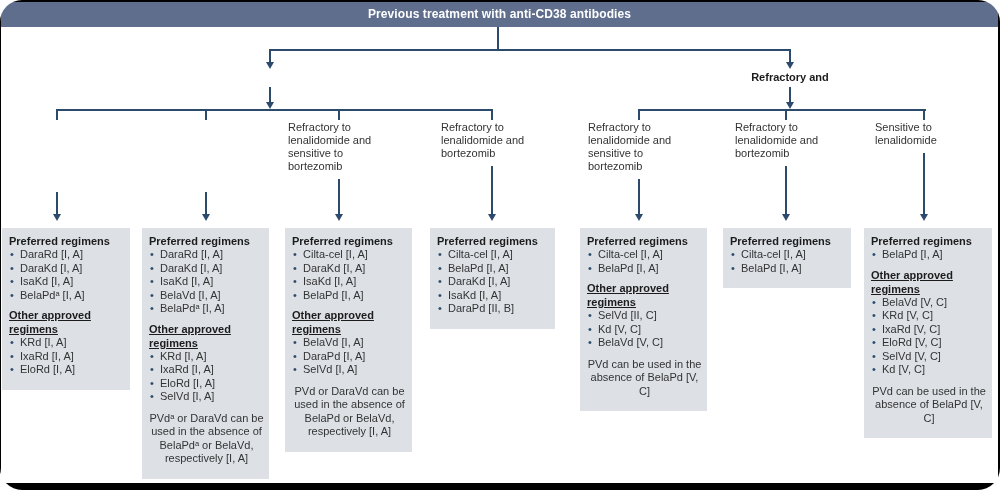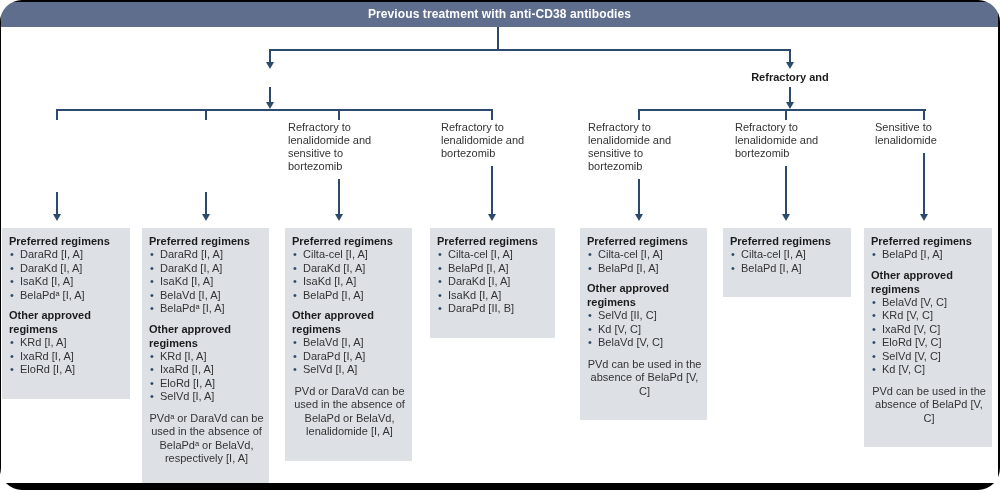--- a/index.html
+++ b/index.html
@@ -38,26 +38,26 @@
   }
 
   .cond {
     position:absolute; top:121px;
     font-size:11px; line-height:13px; color:var(--text-body,#333333);
   }
 
   .box {
     position:absolute; top:228px;
     background:var(--box-bg,#dde1e6);
-    padding:6px 5px 22px 7px;
+    padding:6px 5px 13px 7px;
     font-size:11px; line-height:13.5px; color:var(--text-body,#333333);
     box-sizing:border-box;
   }
   .bh { font-weight:bold; color:var(--text-dark,#1c1c1c); line-height:14px; }
-  .bh.mt { margin-top:6px; }
+  .bh.mt { margin-top:6px;text-decoration:underline; }
   .item { position:relative; padding-left:11px; }
   .item::before {
     content:"\2022"; position:absolute; left:1px; top:0;
     color:var(--line,#2c4a6c); font-size:11px;
   }
   .note { margin-top:8px;text-align:center; }
 </style>
 </head>
 <body>
 
@@ -141,21 +141,21 @@
   <div class="box" style="left:285px;width:127px">
     <div class="bh">Preferred regimens</div>
     <div class="item">Cilta-cel [I, A]</div>
     <div class="item">DaraKd [I, A]</div>
     <div class="item">IsaKd [I, A]</div>
     <div class="item">BelaPd [I, A]</div>
     <div class="bh mt">Other approved regimens</div>
     <div class="item">BelaVd [I, A]</div>
     <div class="item">DaraPd [I, A]</div>
     <div class="item">SelVd [I, A]</div>
-    <div class="note">PVd or DaraVd can be used in the absence of BelaPd or BelaVd, lenalidomide [I, A]</div>
+    <div class="note">PVd or DaraVd can be used in the absence of BelaPd or BelaVd, respectively [I, A]</div>
   </div>
 
   <div class="box" style="left:430px;width:125px">
     <div class="bh">Preferred regimens</div>
     <div class="item">Cilta-cel [I, A]</div>
     <div class="item">BelaPd [I, A]</div>
     <div class="item">DaraKd [I, A]</div>
     <div class="item">IsaKd [I, A]</div>
     <div class="item">DaraPd [II, B]</div>
   </div>

